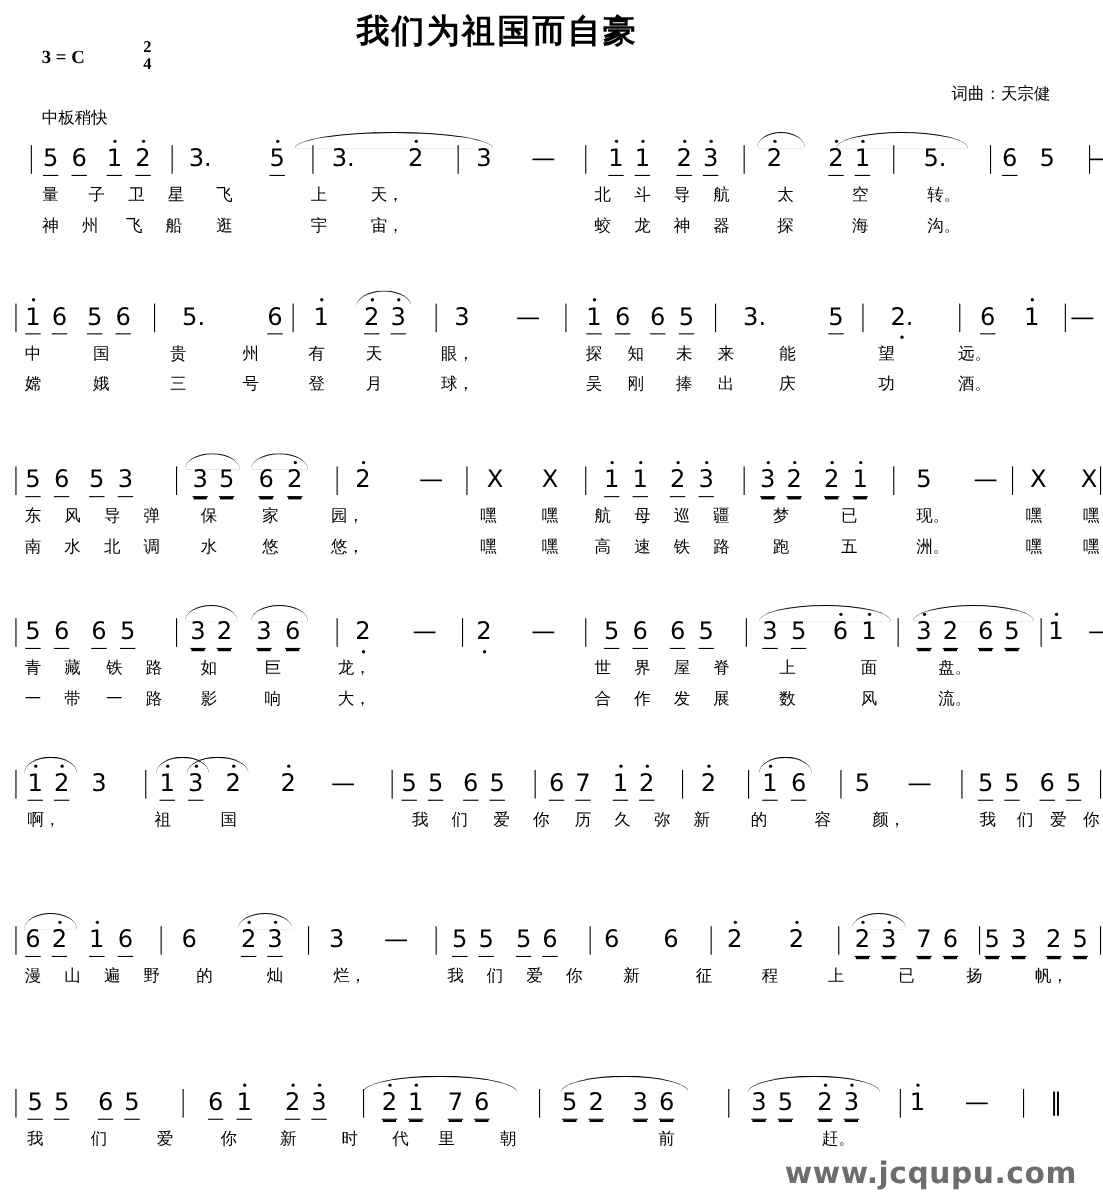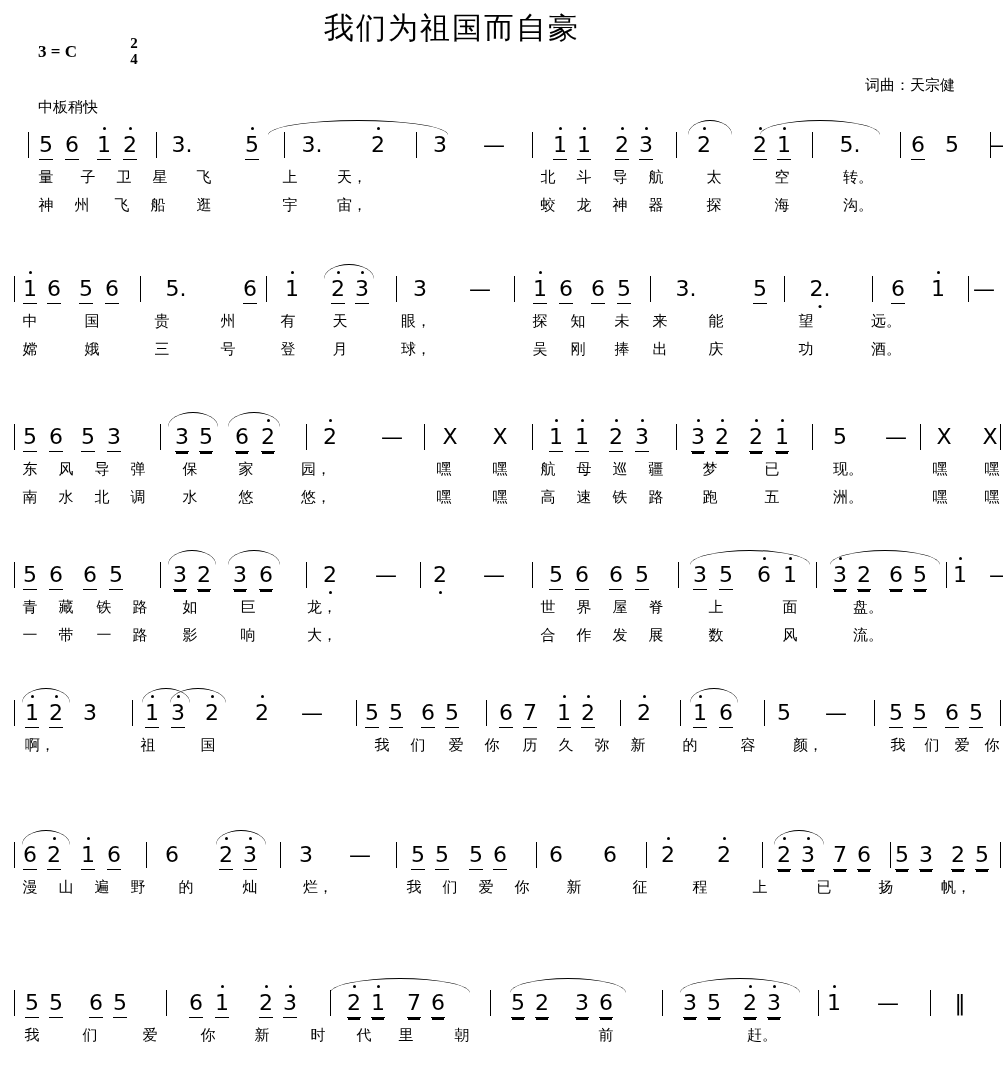--- a/index.html
+++ b/index.html
@@ -20,21 +20,21 @@
     width: 1003px;
     height: 1090px;
   }
   .title {
     position: absolute;
     top: 8px;
     left: 0;
     width: 904px;
     text-align: center;
     font-size: 30px;
-    font-weight: normal;
+    font-weight: bold;
     letter-spacing: 2px;
     font-family: "DejaVu Serif", "Liberation Serif", serif;
   }
   .key-sig {
     position: absolute;
     left: 38px;
     top: 42px;
     font-size: 17px;
     font-weight: bold;
     font-family: "Liberation Serif", serif;
@@ -620,13 +620,14 @@
           <div class="cell" style="left: 318px;">时</div>
           <div class="cell" style="left: 364px;">代</div>
           <div class="cell" style="left: 406px;">里</div>
           <div class="cell" style="left: 462px;">朝</div>
           <div class="cell" style="left: 606px;">前</div>
           <div class="cell" style="left: 762px;">赶。</div>
         </div>
       </div>
     </div>
 
+  <div class="watermark">www.jcqupu.com</div>
 </div>
 
 </body></html>

